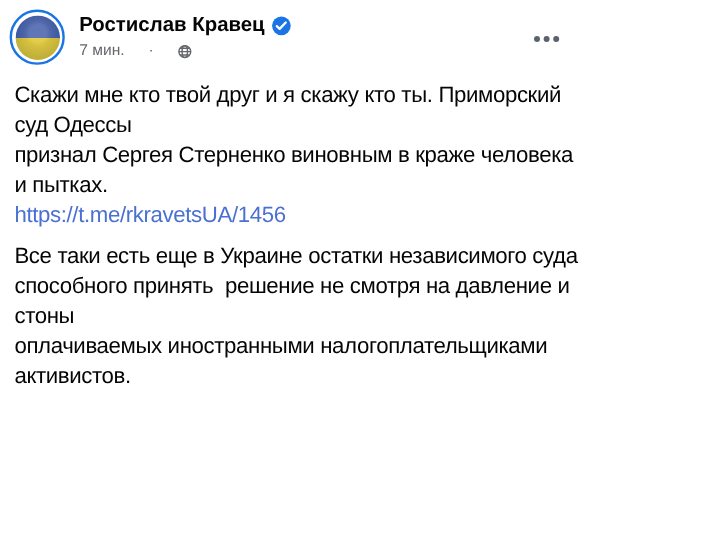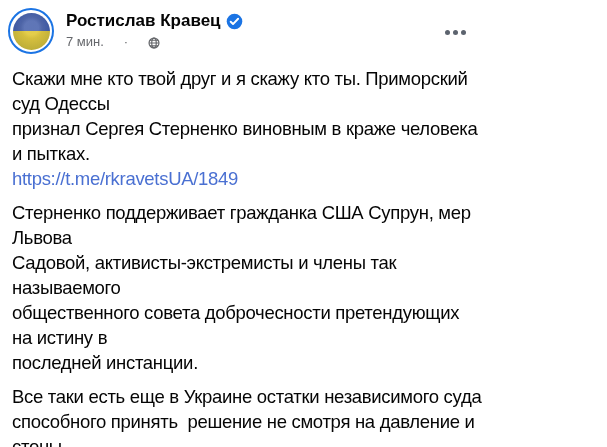--- a/index.html
+++ b/index.html
@@ -108,23 +108,19 @@
 
   <div class="more-btn">
     <i></i>
       <i></i>
       <i></i>
   </div>
 
   <div class="body">
       <div class="para tight">Скажи мне кто твой друг и я скажу кто ты. Приморский суд Одессы
 признал Сергея Стерненко виновным в краже человека и пытках.</div>
-      <div class="para link"><a href="#">https://t.me/rkravetsUA/1849</a></div>
-      <div class="para">Стерненко поддерживает гражданка США Супрун, мер Львова
-Садовой, активисты-экстремисты и члены так называемого
-общественного совета доброчесности претендующих на истину в
-последней инстанции.</div>
+      <div class="para link"><a href="#">https://t.me/rkravetsUA/1456</a></div>
       <div class="para">Все таки есть еще в Украине остатки независимого суда
 способного принять  решение не смотря на давление и стоны
 оплачиваемых иностранными налогоплательщиками активистов.</div>
     </div>
 
 </div>
 
 </body></html>

